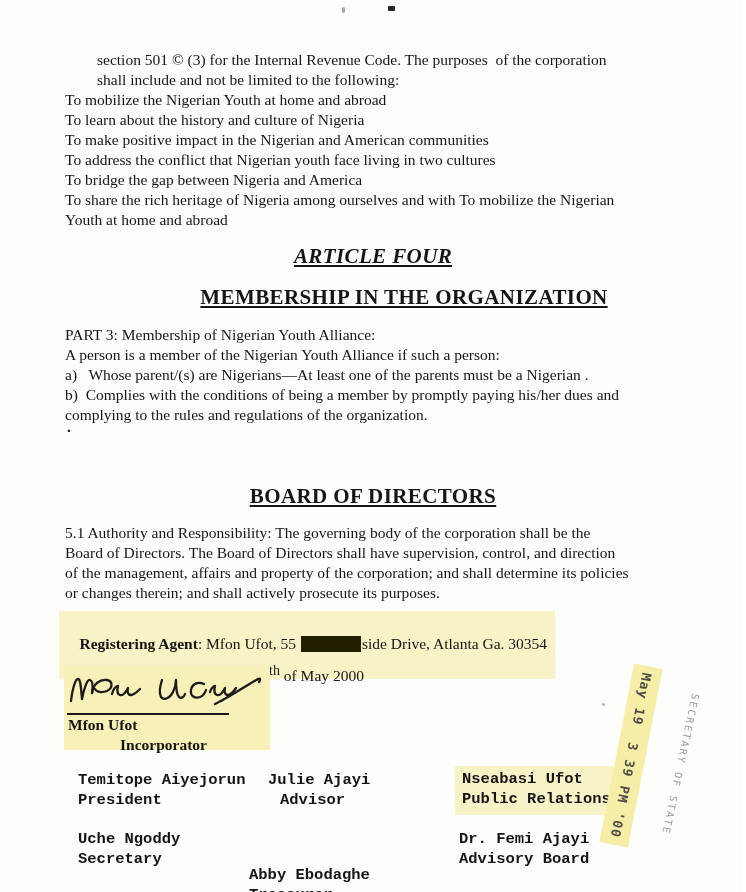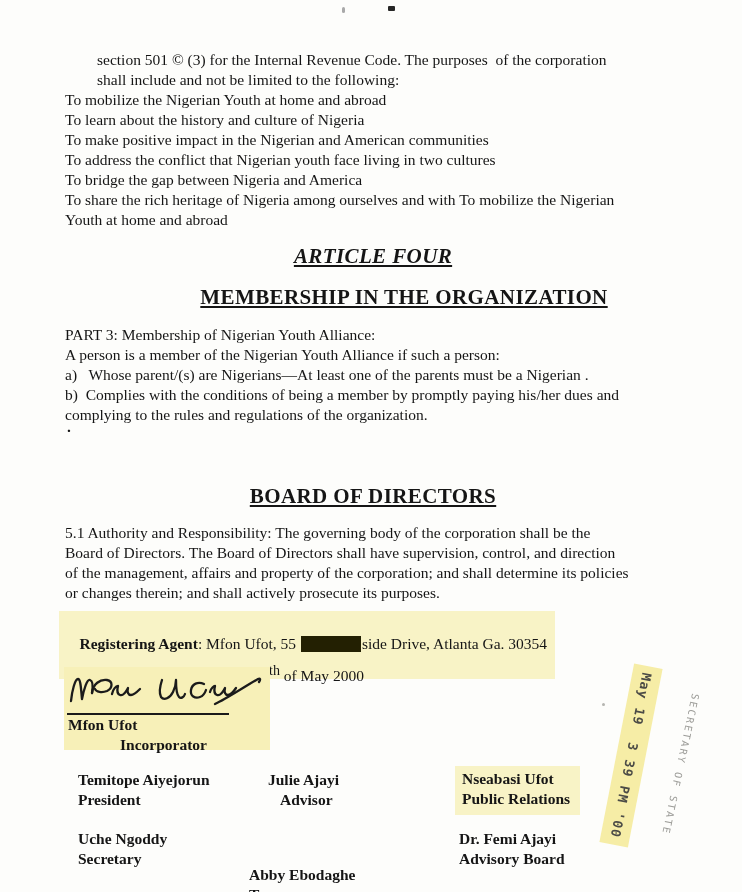--- a/index.html
+++ b/index.html
@@ -21,21 +21,21 @@
   .hl{background:var(--highlight);}
   .agent-line{left:59px;top:611px;padding:3px 8px 5px 5px;white-space:pre;}
   .redaction{display:inline-block;width:60px;height:16px;background:var(--redaction);vertical-align:-3px;margin:0 1px;}
   sup{font-size:14px;line-height:0;vertical-align:super;}
   .sig-block{left:64px;top:667px;width:206px;height:83px;background:var(--sig-highlight);}
   .sig-svg{position:absolute;left:2px;top:3px;}
   .sig-underline{position:absolute;left:3px;top:46px;width:162px;border-bottom:2px solid #1a1a1a;}
   .sig-name{position:absolute;left:4px;top:48px;font-weight:bold;white-space:pre;}
   .sig-title{position:absolute;left:16px;top:68px;font-weight:bold;white-space:pre;margin-left:40px;}
   .officer{font-weight:bold;}
-  .officer .line{white-space:pre;}
+  .officer .line{white-space:pre;font-family:Liberation Mono, monospace;}
   .officer-hl{background:var(--highlight);padding:3px 10px 6px 7px;}
   .adv-indent{padding-left:12px;}
   .stamp-date{
     left:540px;top:741px;width:182px;height:29px;background:var(--stamp-highlight);
     transform:rotate(101deg);transform-origin:center;
     display:flex;align-items:center;justify-content:center;
     font-family:"DejaVu Sans Mono", monospace;font-size:13px;font-weight:bold;
     letter-spacing:1px;color:var(--stamp-ink);white-space:pre;
   }
   .stamp-office{

